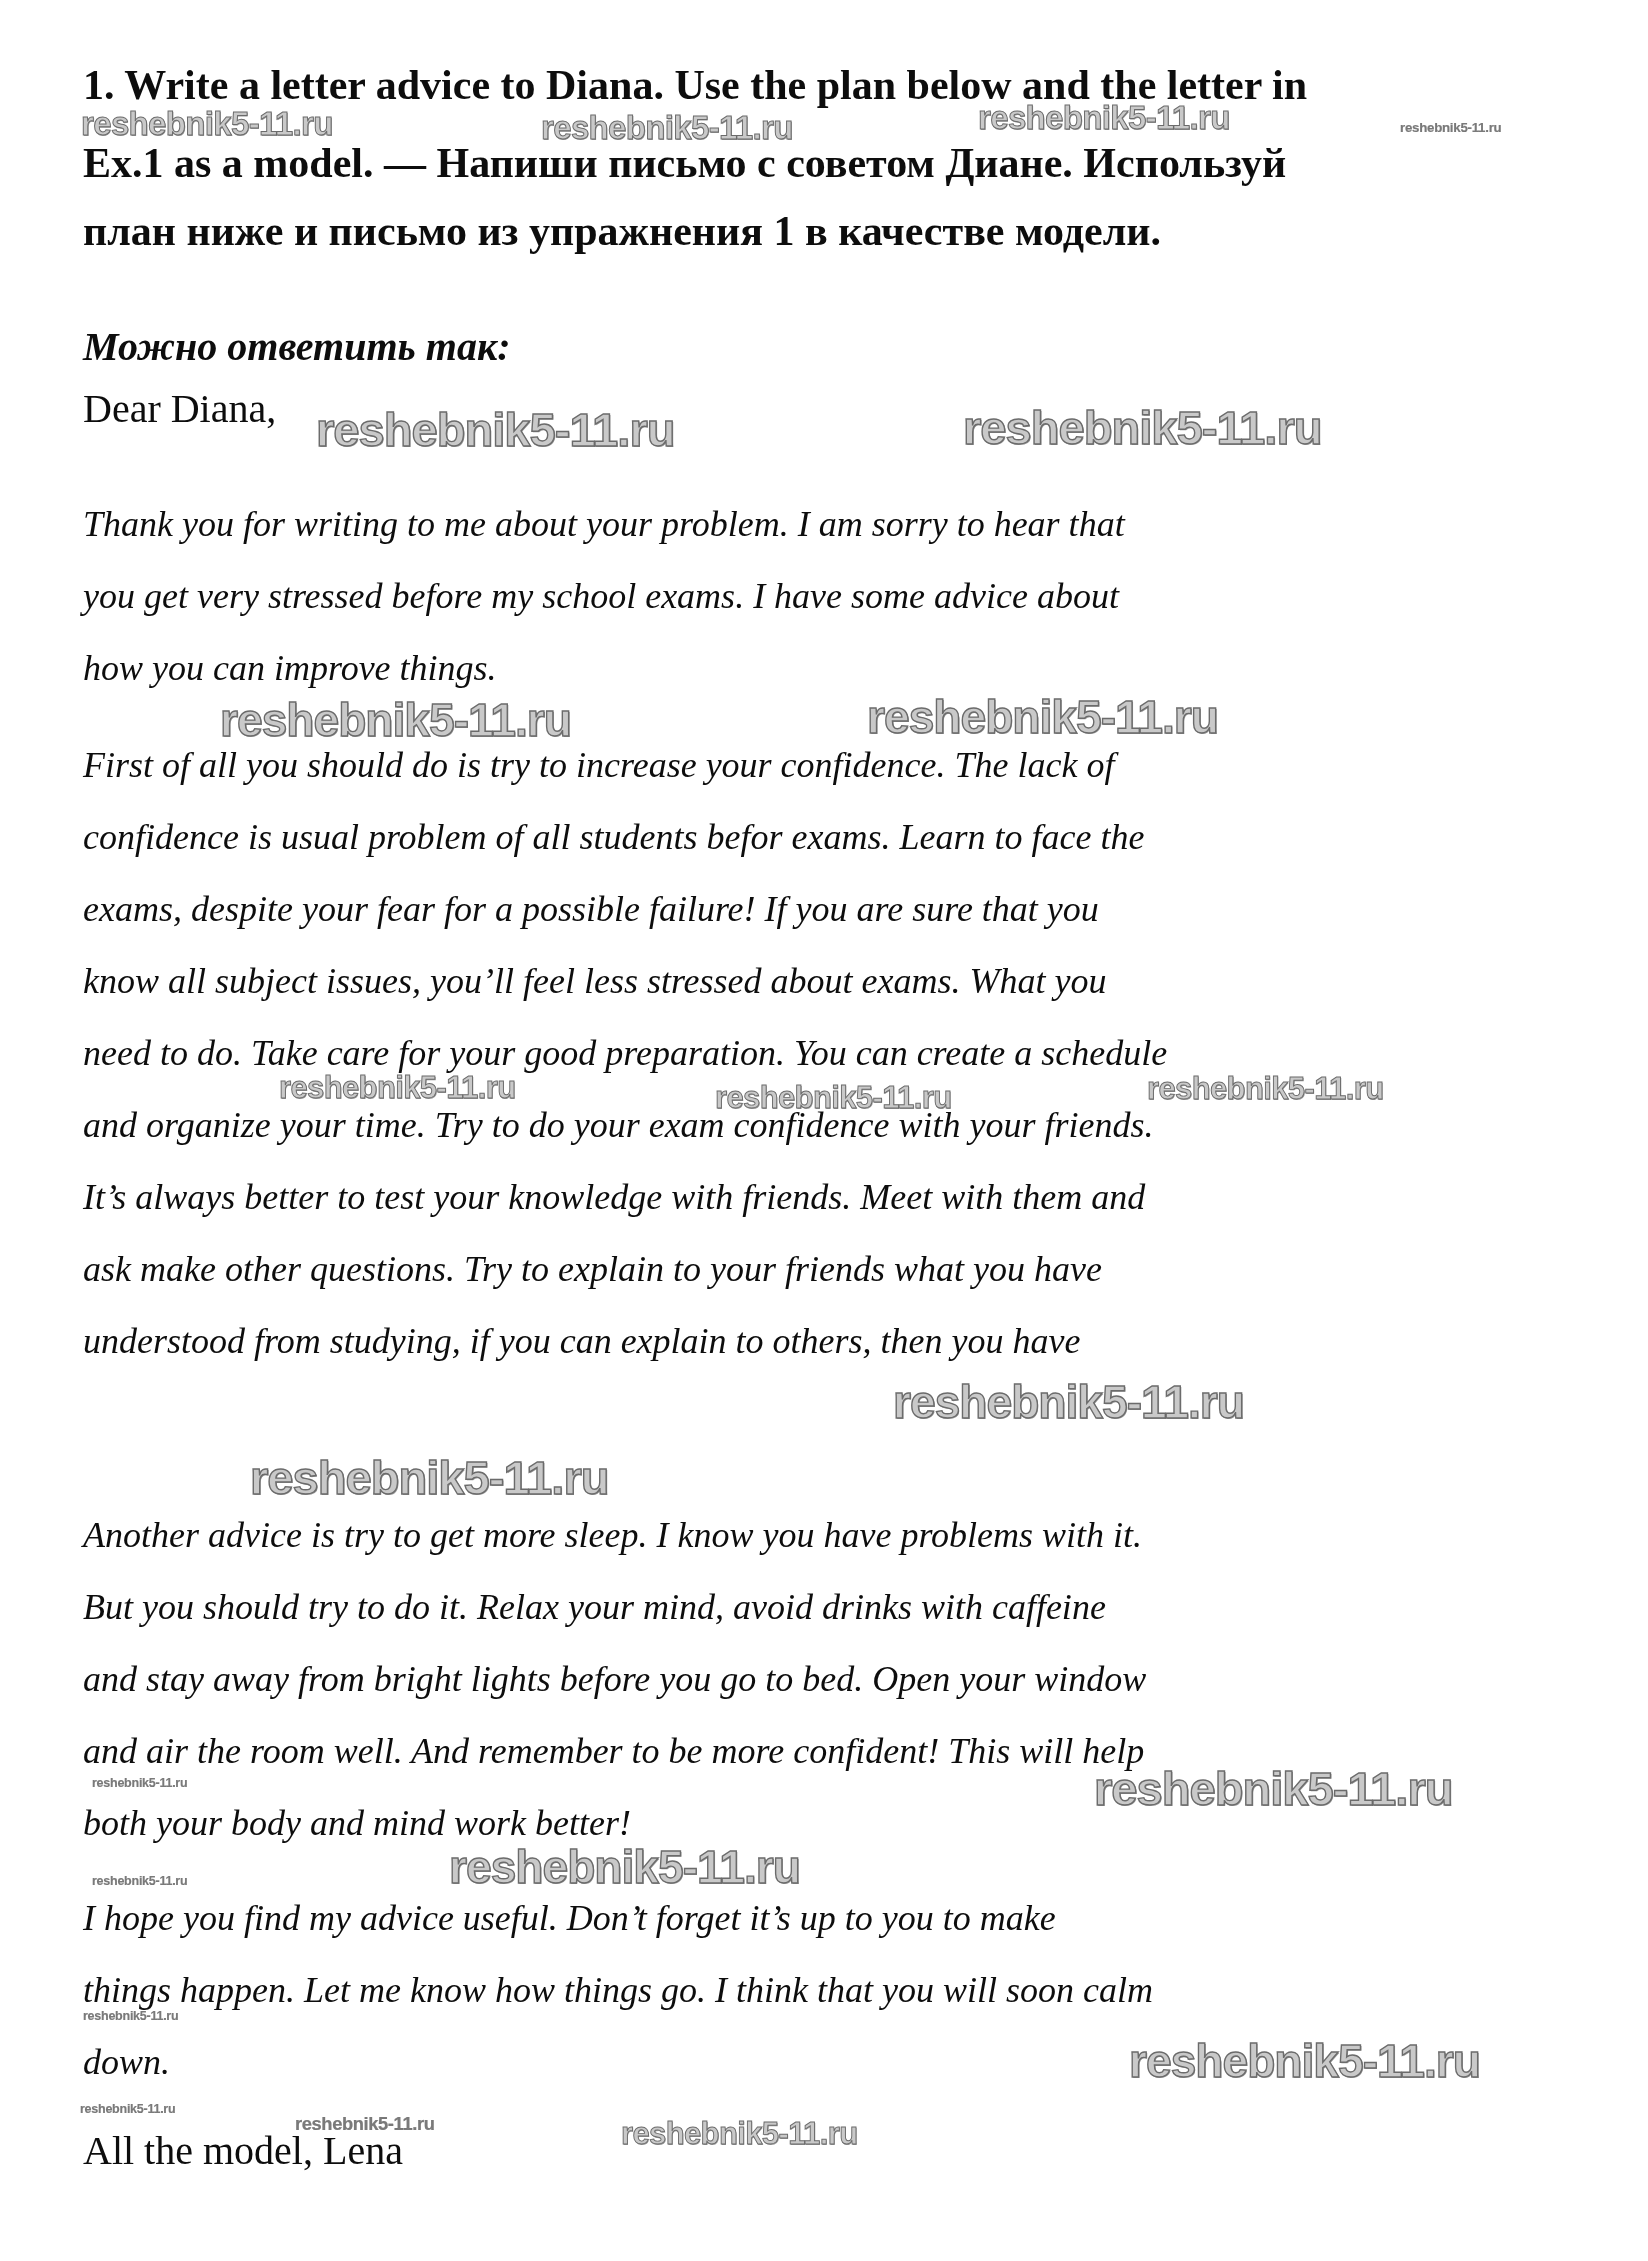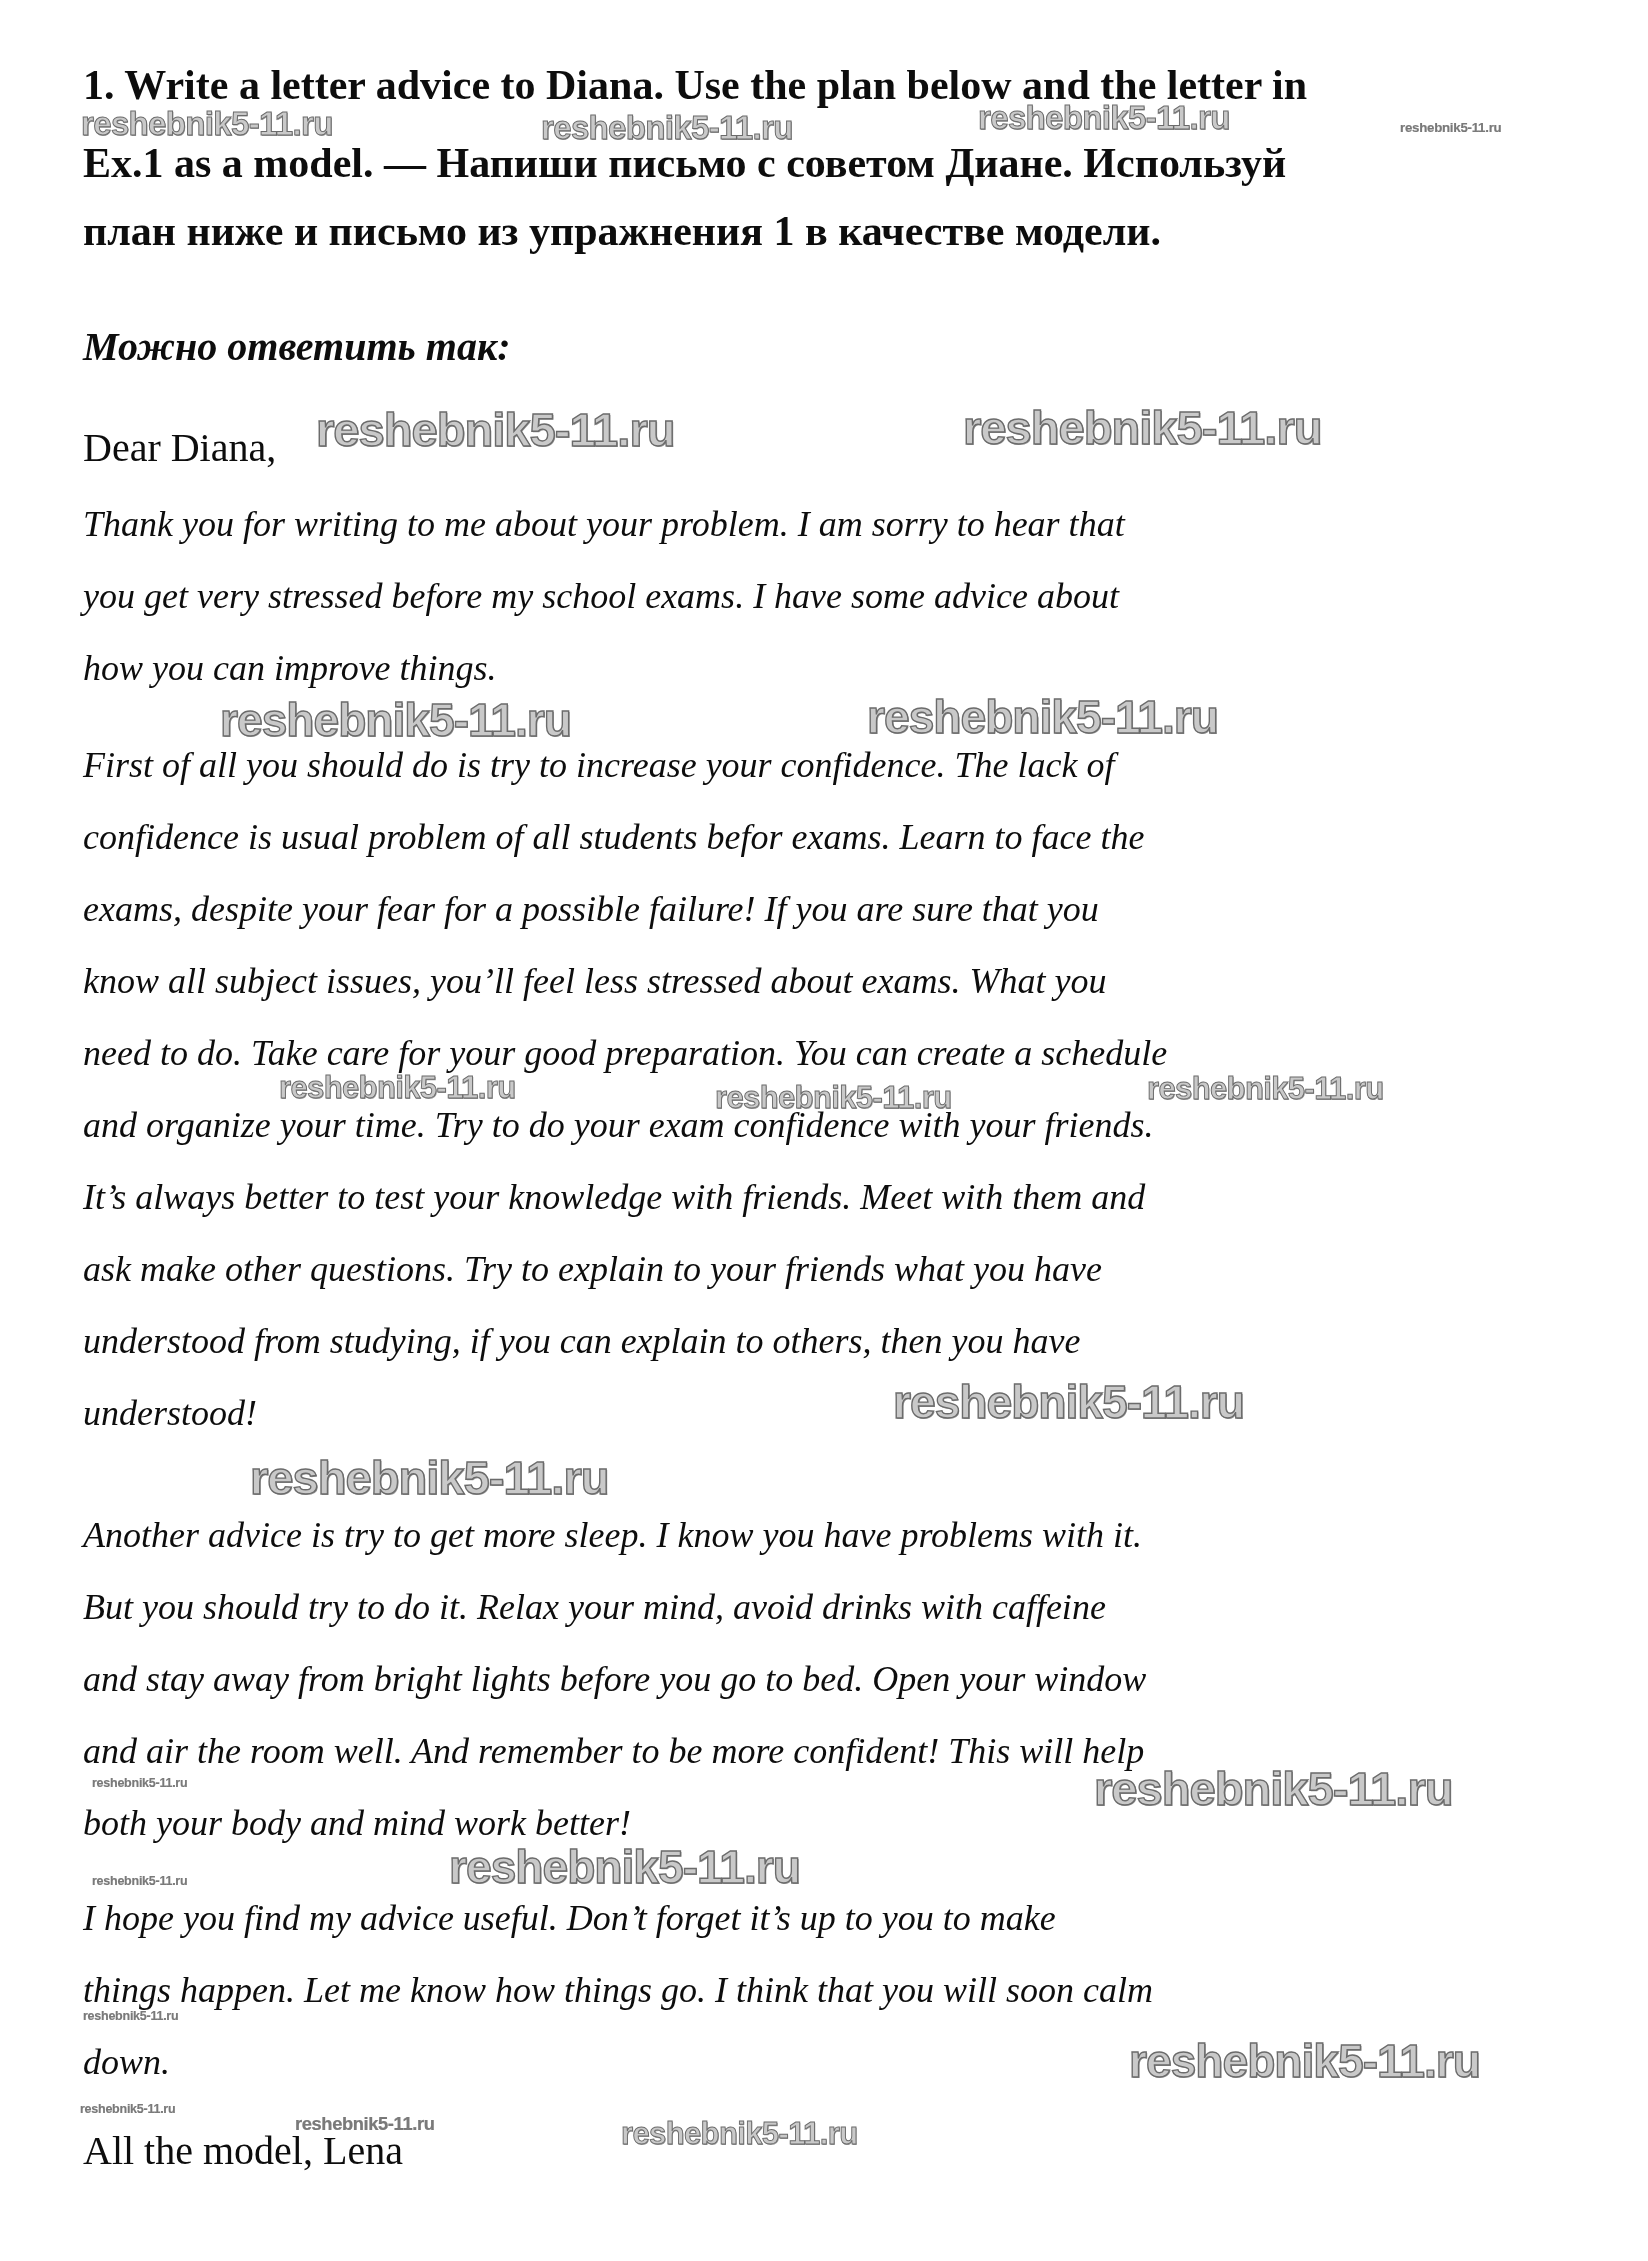--- a/index.html
+++ b/index.html
@@ -28,21 +28,21 @@
   .intro {
     position: absolute; left: 83px; top: 311px;
     font-style: italic;
     font-size: 40px;
     line-height: 72px;
     white-space: nowrap;
     font-weight: bold;
   }
   
   .salutation {
-    position: absolute; left: 83px; top: 412px;
+    position: absolute; left: 83px; top: 373px;
     font-size: 40px; line-height: 72px; white-space: nowrap;
   }
   #letter-body { position: absolute; left: 0; top: 0; width: 100%; }
   .para { position: absolute; left: 83px; width: 1506px; }
   .tline { font-size: 36px; line-height: 72px; white-space: nowrap; font-style: italic; }
   .closing {
     position: absolute; left: 83px; top: 2115px;
     font-size: 40px; line-height: 72px; white-space: nowrap;
   }
   
@@ -87,21 +87,20 @@
       <div class="para" style="top: 729px;">
         <div class="tline">First of all you should do is try to increase your confidence. The lack of</div>
         <div class="tline">confidence is usual problem of all students befor exams. Learn to face the</div>
         <div class="tline">exams, despite your fear for a possible failure! If you are sure that you</div>
         <div class="tline">know all subject issues, you’ll feel less stressed about exams. What you</div>
         <div class="tline">need to do. Take care for your good preparation. You can create a schedule</div>
         <div class="tline">and organize your time. Try to do your exam confidence with your friends.</div>
         <div class="tline">It’s always better to test your knowledge with friends. Meet with them and</div>
         <div class="tline">ask make other questions. Try to explain to your friends what you have</div>
         <div class="tline">understood from studying, if you can explain to others, then you have</div>
-        <div class="tline">understood!</div>
       </div>
       <div class="para" style="top: 1499px;">
         <div class="tline">Another advice is try to get more sleep. I know you have problems with it.</div>
         <div class="tline">But you should try to do it. Relax your mind, avoid drinks with caffeine</div>
         <div class="tline">and stay away from bright lights before you go to bed. Open your window</div>
         <div class="tline">and air the room well. And remember to be more confident! This will help</div>
         <div class="tline">both your body and mind work better!</div>
       </div>
       <div class="para" style="top: 1882px;">
         <div class="tline">I hope you find my advice useful. Don’t forget it’s up to you to make</div>

